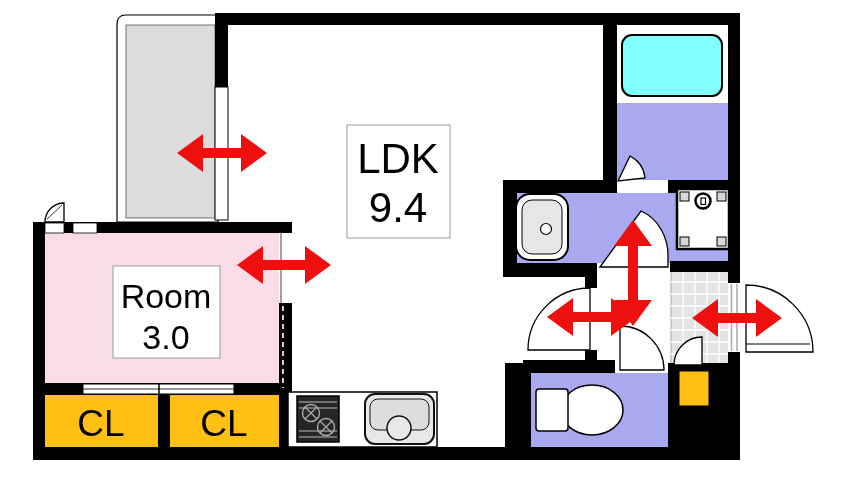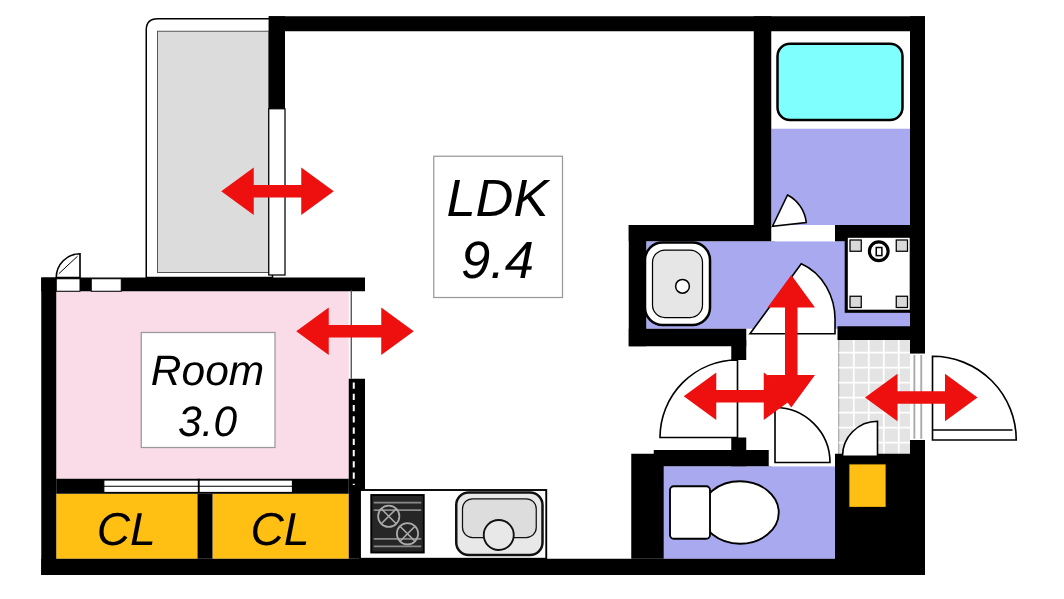--- a/index.html
+++ b/index.html
@@ -1,16 +1,16 @@
 <!DOCTYPE html>
 <html><head>
 <meta charset="utf-8">
 <style>
   html,body{margin:0;padding:0;background:#fff;}
-  #plan-wrap{position:relative;width:851px;height:479px;background:#fff;overflow:hidden;font-style:italic;}
+  #plan-wrap{position:relative;width:851px;height:479px;background:#fff;overflow:hidden;}
   svg{display:block;}
   text{font-family:"Liberation Sans","DejaVu Sans",sans-serif;fill:#000;}
   .t-big{font-size:42px;}
   .t-mid{font-size:34px;}
   .t-cl{font-size:37px;}
   .labelbox{fill:#fff;stroke:#999;stroke-width:1;}
   .wall{fill:#000;}
   .door{fill:#fff;stroke:#000;stroke-width:1.3;}
   .thr{fill:#fff;}
 </style>

